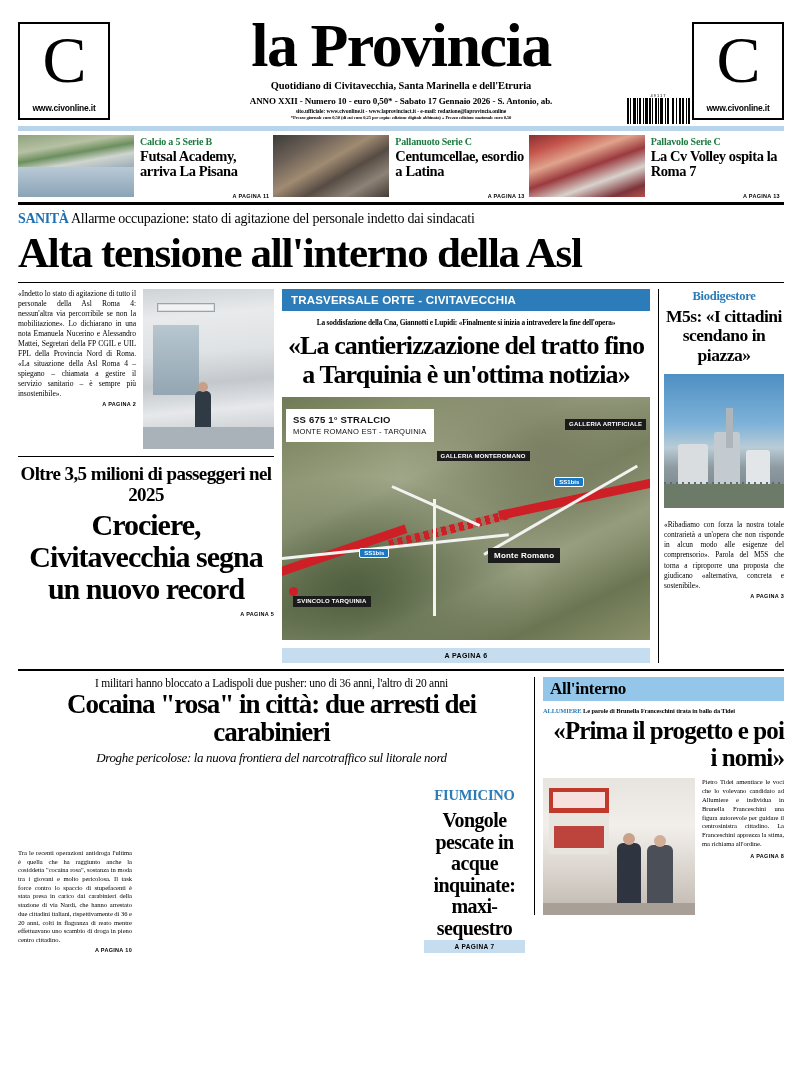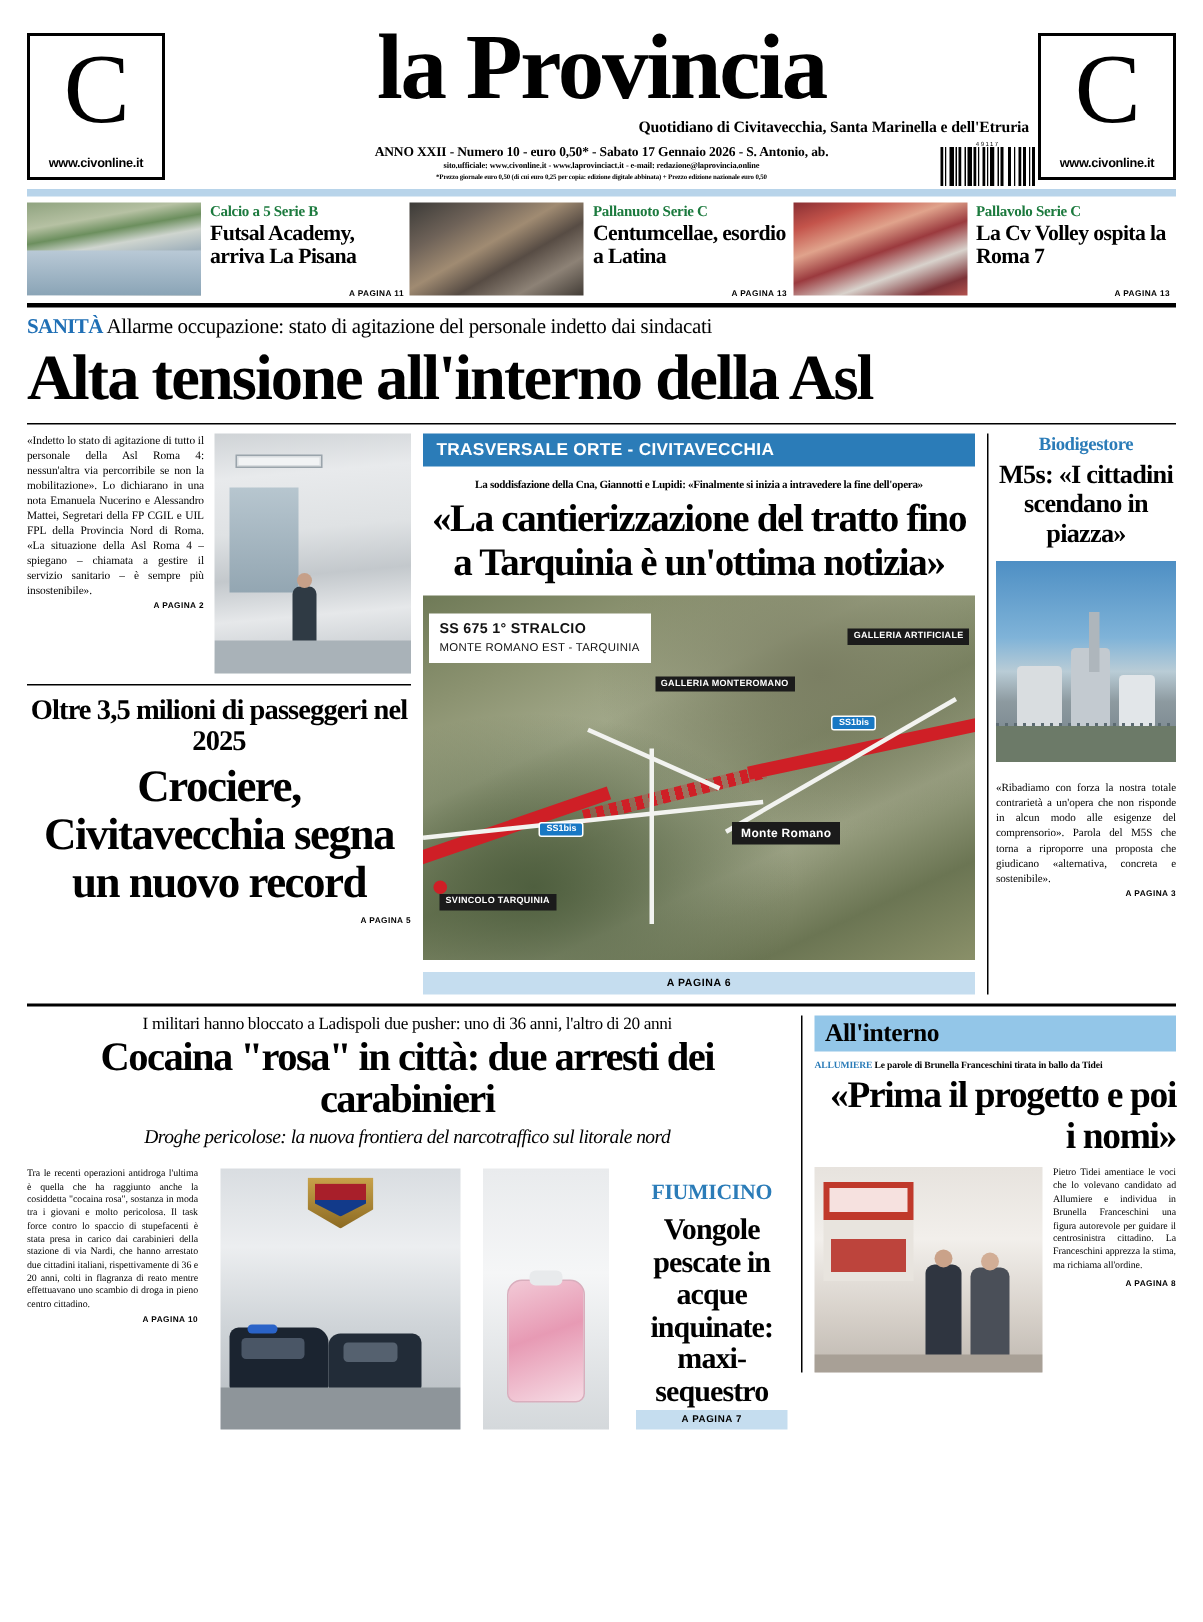--- a/index.html
+++ b/index.html
@@ -20,21 +20,21 @@
     padding: 4px 0 5px 0; flex: 0 0 92px;
   }
   .logo-c { font-family: "Liberation Serif", serif; font-size: 66px; font-weight: 400; line-height: 0.98; letter-spacing: -1px; }
   .logo-url { font-size: 8.5px; font-weight: bold; font-family: "Liberation Sans", sans-serif; letter-spacing: -0.2px; }
   .masthead-center { flex: 1; text-align: center; padding: 0 6px; position: relative; }
   .paper-title {
     font-family: "Liberation Serif", serif;
     font-weight: bold; font-size: 62px; line-height: 0.9;
     letter-spacing: -1.5px; margin-top: -4px;
   }
-  .paper-sub { font-size: 10.5px; font-weight: bold; margin-top: 6px; letter-spacing: -0.1px; text-align: right; }
+  .paper-sub { font-size: 10.5px; font-weight: bold; margin-top: 6px; letter-spacing: -0.1px; }
   .paper-line2 { font-size: 9px; font-weight: bold; margin-top: 5px; letter-spacing: -0.1px; }
   .paper-line3 { font-size: 5.6px; font-weight: bold; margin-top: 2px; letter-spacing: -0.1px; }
   .paper-line4 { font-size: 4.6px; font-weight: bold; margin-top: 1.5px; letter-spacing: -0.1px; }
   .barcode-wrap { position: absolute; right: 2px; bottom: -4px; text-align: center; }
   .barcode { display: flex; align-items: flex-end; height: 26px; gap: 0; }
   .barcode i { display: block; background: #000; height: 26px; }
   .barcode-num { font-size: 4px; font-family: "Liberation Sans", sans-serif; letter-spacing: 1px; }
   .barcode2 { margin-left: 3px; }
 
   
@@ -130,21 +130,21 @@
   .bottom-rule { height: 2px; background: #000; margin-top: 6px; }
   .bottom { display: flex; gap: 9px; margin-top: 6px; height: 238px; }
   .bot-left { flex: 1; display: flex; flex-direction: column; }
   .bot-right { width: 250px; flex: 0 0 250px; border-left: 1px solid #000; padding-left: 8px; display: flex; flex-direction: column; }
 
   .coca-kicker { font-size: 11.5px; text-align: center; letter-spacing: -0.25px; }
   .coca-title { font-weight: bold; font-size: 27px; line-height: 1.02; text-align: center; letter-spacing: -1px; margin-top: 2px; }
   .coca-sub { font-style: italic; font-size: 13px; text-align: center; letter-spacing: -0.35px; margin-top: 4px; }
   .coca-rule { height: 1px; background: #000; margin-top: 6px; }
 
-  .bot-cols { display: flex; gap: 15px; margin-top: 7px; flex: 1; }
+  .bot-cols { display: flex; gap: 15px; margin-top: 7px; flex: 1; align-items: flex-end; }
   .bc-text { width: 114px; flex: 0 0 114px; }
   .bc-photo { width: 160px; flex: 0 0 160px; position: relative; overflow: hidden;
     background: linear-gradient(180deg,#d9dde1 0%,#eceef0 30%,#cfd4d8 60%,#b3b9be 100%); }
   .bc-photo .crest { position:absolute; top:6px; left:50%; transform:translateX(-50%); width:44px; height:34px;
     background: linear-gradient(180deg,#c8a24a,#8c6a22); clip-path: polygon(0 0,100% 0,100% 62%,50% 100%,0 62%); }
   .bc-photo .crest::after { content:""; position:absolute; inset:4px 5px 8px 5px; background:linear-gradient(180deg,#a81f2a 0 50%,#123a8a 50% 100%); clip-path: polygon(0 0,100% 0,100% 60%,50% 100%,0 60%); }
   .bc-photo .car1 { position:absolute; bottom:26px; left:6px; width:66px; height:42px; background:#1b2430; border-radius:6px 10px 3px 3px; }
   .bc-photo .car1::after { content:""; position:absolute; top:7px; left:8px; width:42px; height:14px; background:#4a5666; border-radius:3px; }
   .bc-photo .car2 { position:absolute; bottom:26px; left:72px; width:62px; height:38px; background:#222c38; border-radius:8px 6px 3px 3px; }
   .bc-photo .car2::after { content:""; position:absolute; top:6px; left:10px; width:36px; height:13px; background:#55616f; border-radius:3px; }

